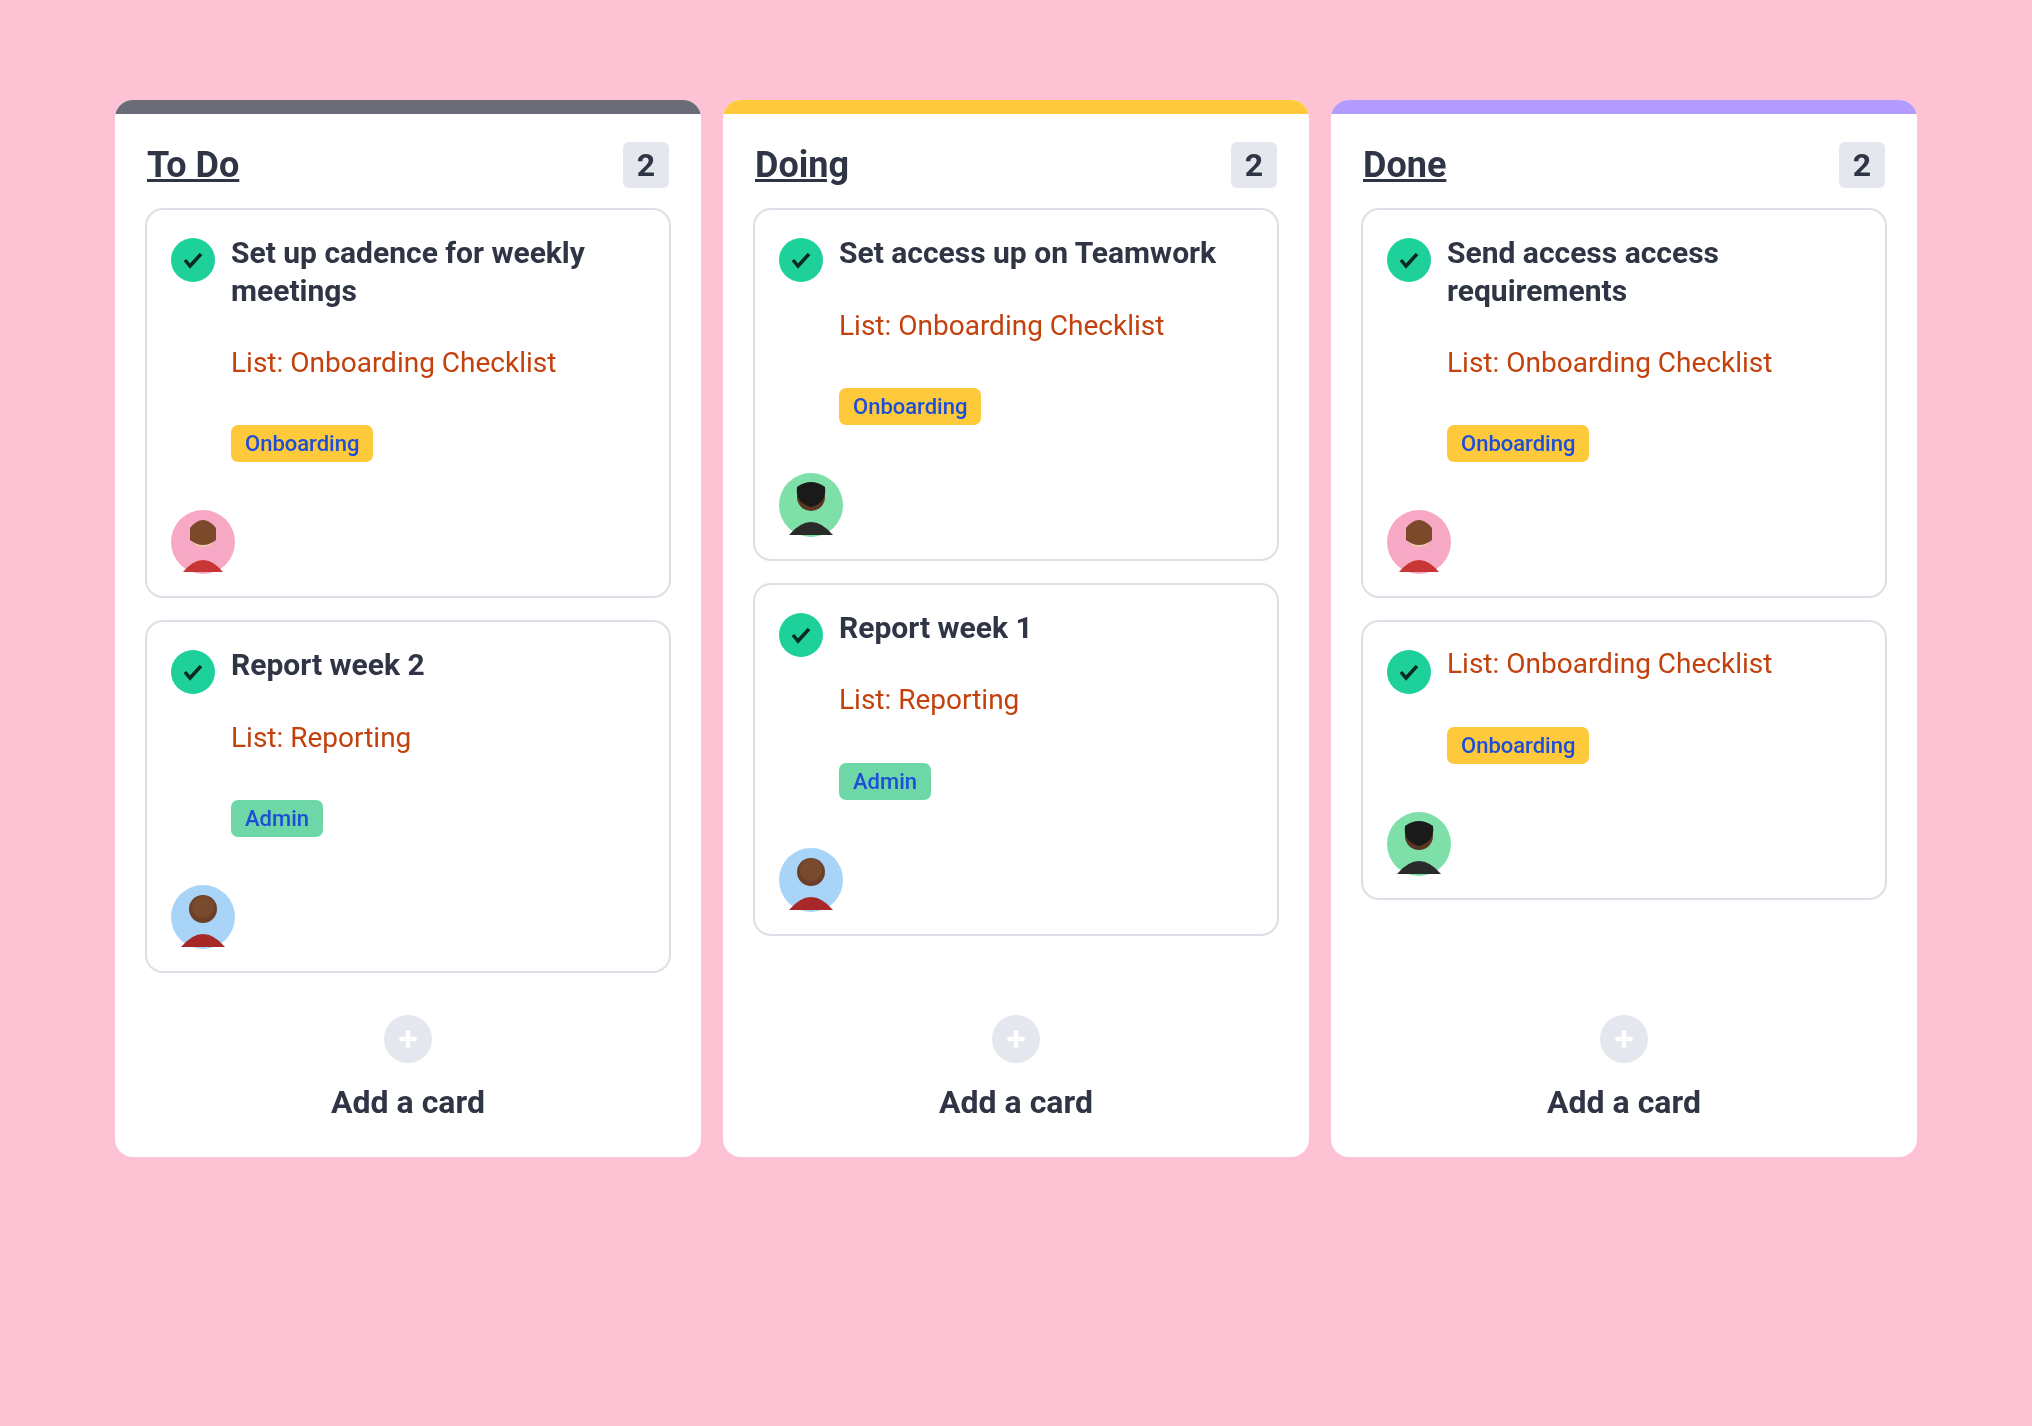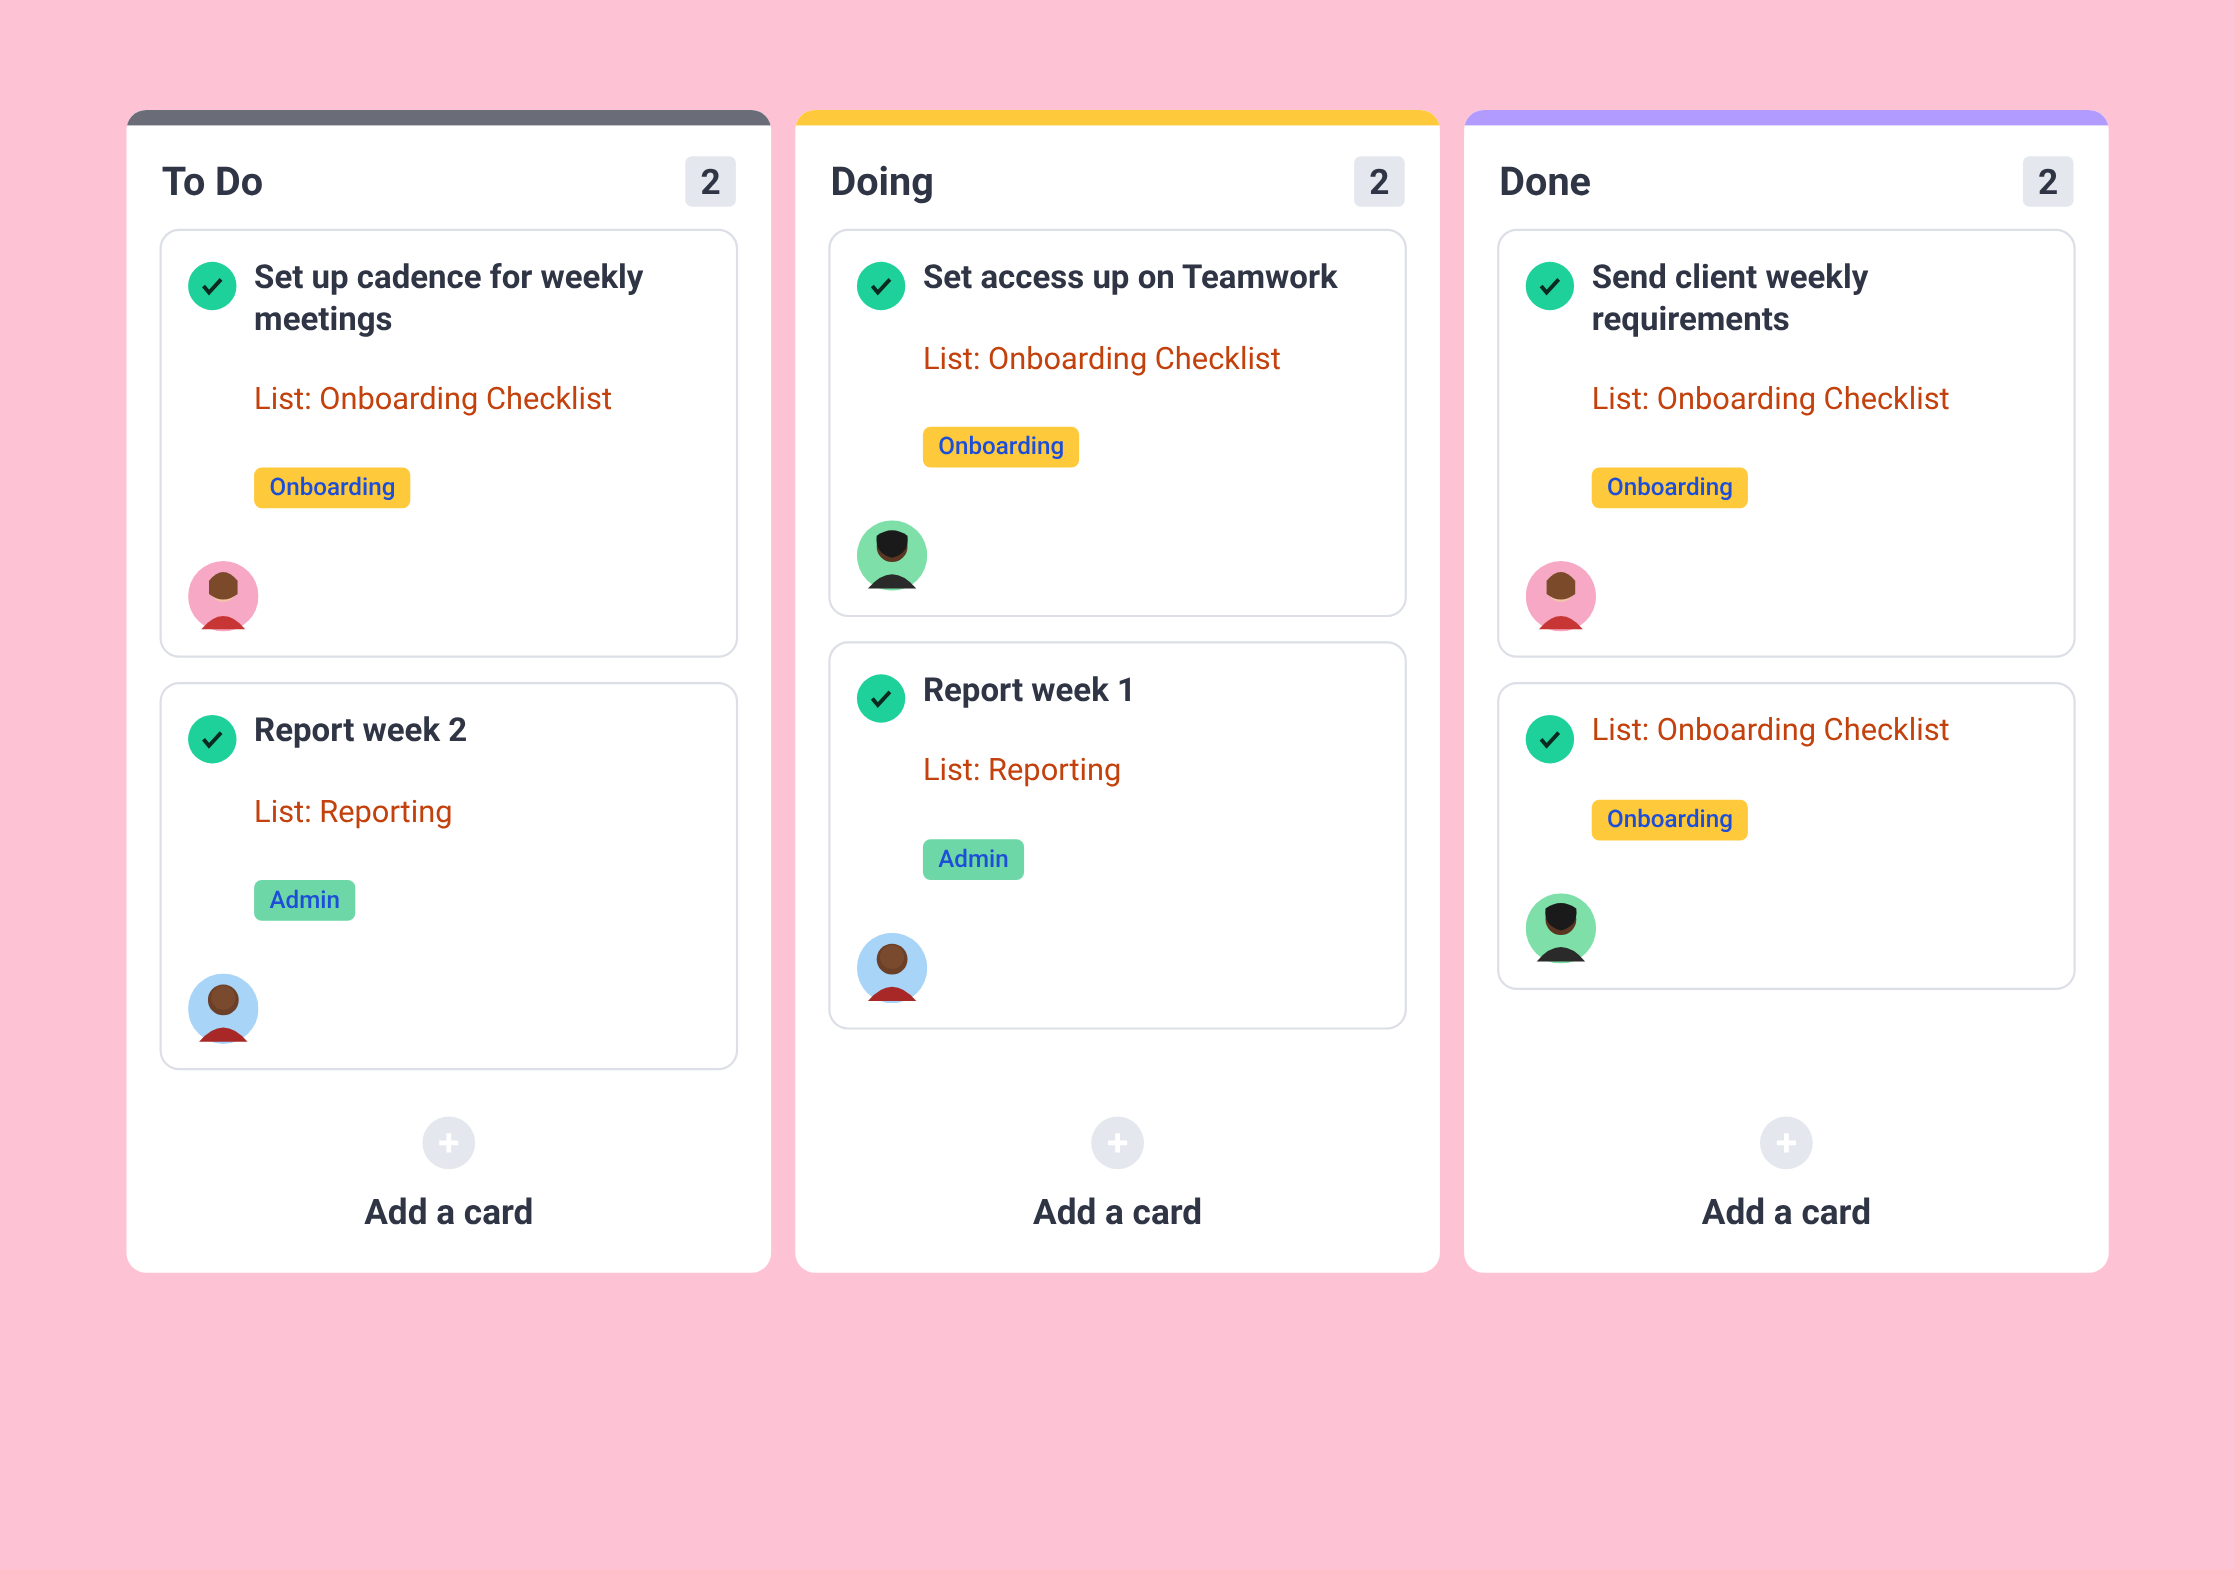--- a/index.html
+++ b/index.html
@@ -29,20 +29,21 @@
   .column-header {
     display: flex;
     align-items: center;
     justify-content: space-between;
     padding: 28px 32px 20px 32px;
   }
   .column-title {
     font-size: 36px;
     font-weight: 700;
     color: #2f3545;
+    text-decoration: underline;
   }
   .column-count {
     background: #e4e7ed;
     color: #2f3545;
     font-size: 32px;
     font-weight: 700;
     width: 46px;
     height: 46px;
     display: flex;
     align-items: center;
@@ -291,21 +292,21 @@
     </div>
     <div class="cards">
 
       <div class="card">
         <div class="check-circle">
           <svg viewBox="0 0 24 24">
               <polyline points="4 12 9 18 20 6"></polyline>
             </svg>
         </div>
         <div class="card-body card-footer-row">
-          <div class="card-title">Send client weekly requirements</div>
+          <div class="card-title">Send access access requirements</div>
           <div class="card-list">List: Onboarding Checklist</div>
           <div class="tag" style="background:#ffc93c">Onboarding</div>
           <div class="avatar">
             <svg viewBox="0 0 64 64">
                 <circle cx="32" cy="32" r="32" fill="#f7a8c4"></circle>
                 <circle cx="32" cy="24" r="13" fill="#f2c8a8"></circle>
                 <path d="M12 62 Q32 38 52 62" fill="#c73534"></path>
                 <path d="M19 18 Q32 2 45 18 L45 30 Q32 40 19 30 Z" fill="#7a4a2a"></path>
               </svg>
           </div>

